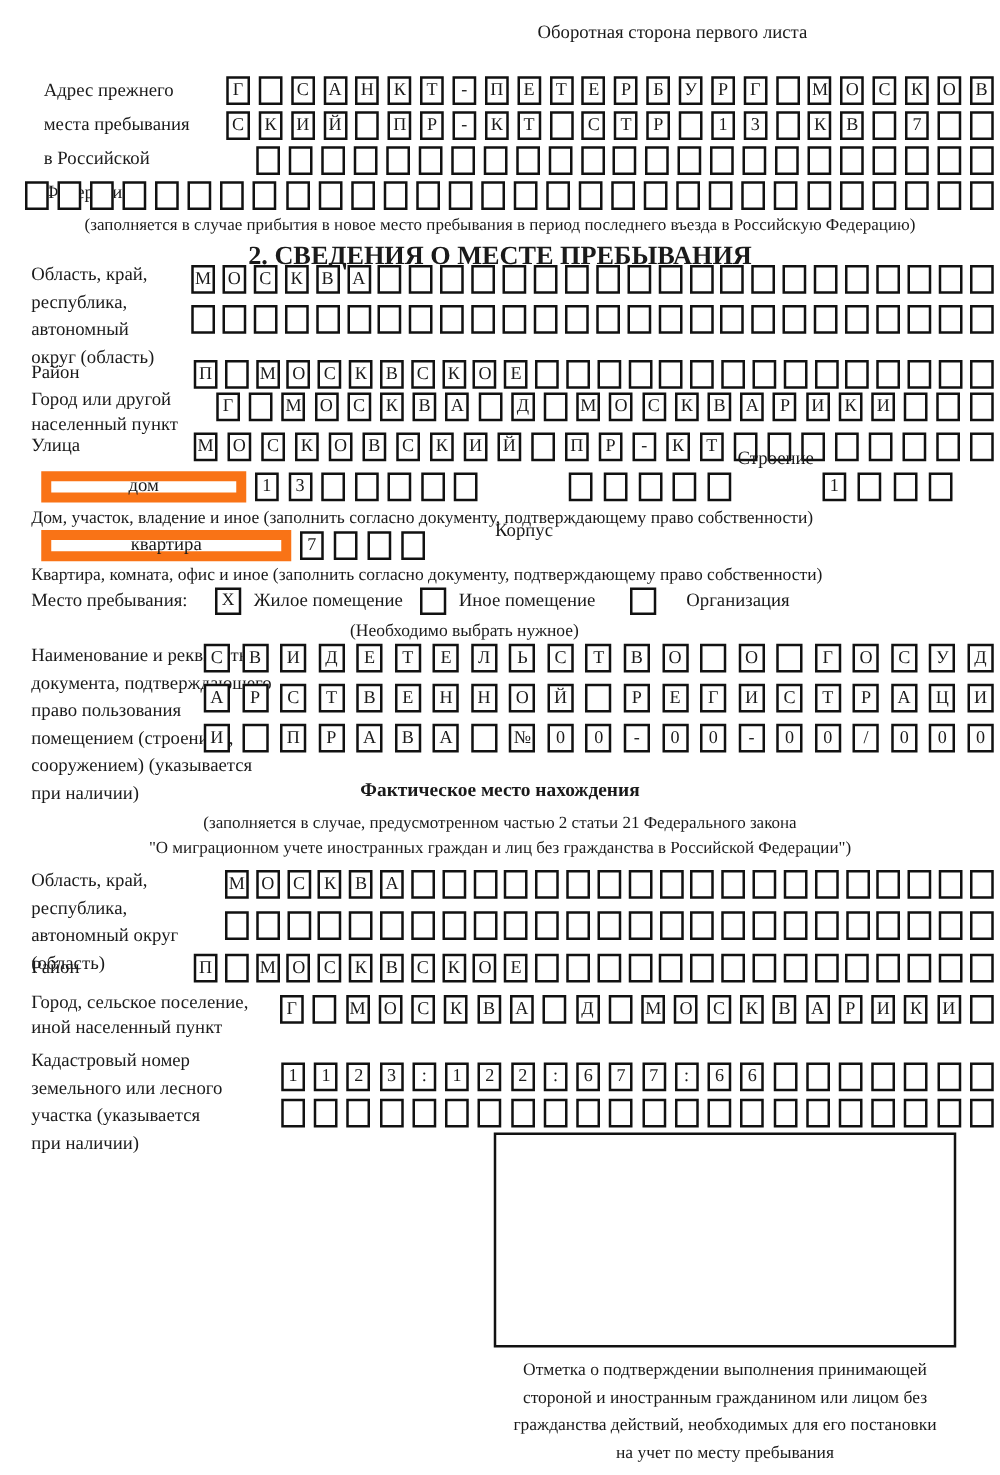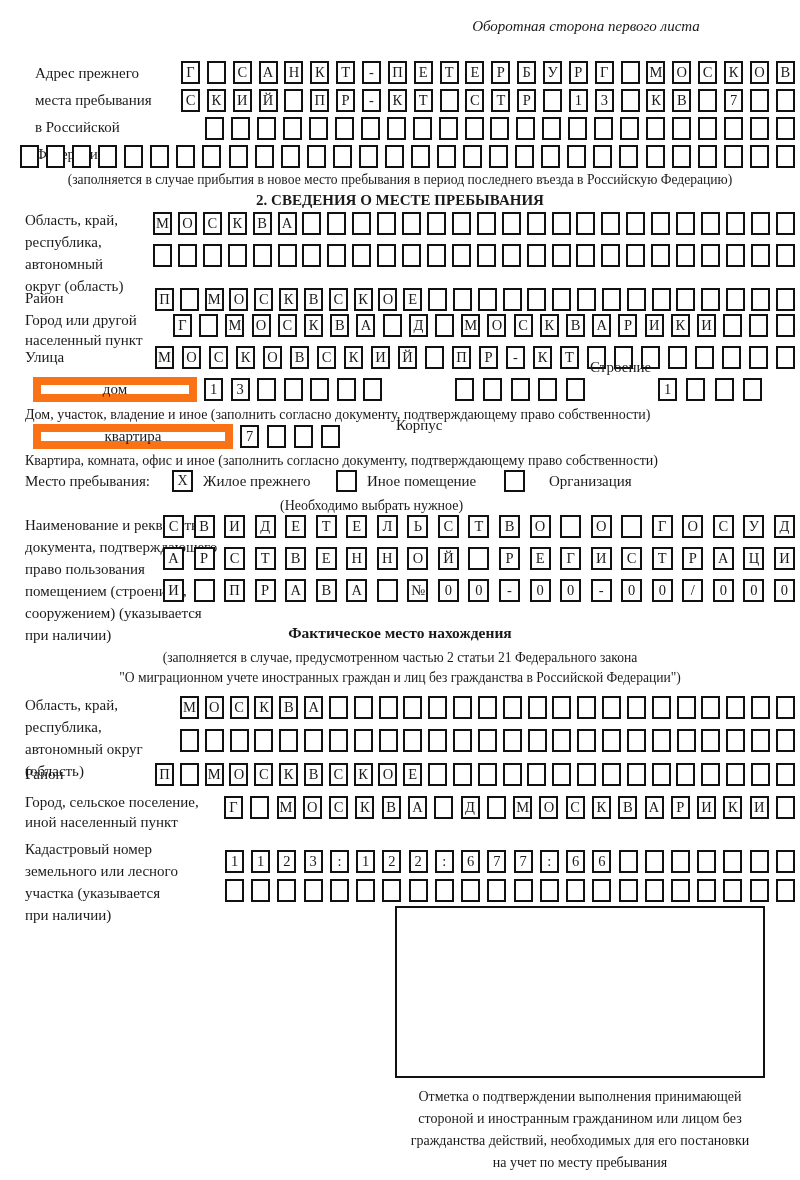--- a/index.html
+++ b/index.html
@@ -32,21 +32,21 @@
     width:21px; height:22px; border:2px solid #111; background:#fff;
     display:flex; align-items:center; justify-content:center; font-size:14px;
   }
   .stampbox { border:2px solid #111; background:#fff; }
 </style>
 </head>
 <body>
 
 <div id="page">
 
-  <div class="abs" style="left:430px; top:18px; width:312px; text-align:center;font-style:italic;">Оборотная сторона первого листа</div>
+  <div class="abs" style="left:430px; top:18px; width:312px; text-align:left;">Оборотная сторона первого листа</div>
 
   <div class="abs lines" style="left:35px; top:60px; width:140px; line-height:27px;">Адрес прежнего
 места пребывания
 в Российской
 Федерации</div>
   <div class="abs cellrow" style="left:181px; top:61px; width:614px;">
       <span class="cell">Г</span>
       <span class="cell"></span>
       <span class="cell">С</span>
       <span class="cell">А</span>
@@ -149,21 +149,21 @@
       <span class="cell"></span>
       <span class="cell"></span>
       <span class="cell"></span>
       <span class="cell"></span>
       <span class="cell"></span>
       <span class="cell"></span>
       <span class="cell"></span>
     </div>
   <div class="abs center small" style="left:0; top:172px; width:800px;">(заполняется в случае прибытия в новое место пребывания в период последнего въезда в Российскую Федерацию)</div>
 
-  <div class="abs center bold" style="left:0; top:192px; width:800px; font-size:15px;">2. СВЕДЕНИЯ О МЕСТЕ ПРЕБЫВАНИЯ</div>
+  <div class="abs center bold" style="left:0; top:192px; width:800px; font-size:21px;">2. СВЕДЕНИЯ О МЕСТЕ ПРЕБЫВАНИЯ</div>
 
   <div class="abs lines" style="left:25px; top:209px; width:140px;">Область, край,
 республика,
 автономный
 округ (область)</div>
   <div class="abs cellrow" style="left:153px; top:212px; width:642px;">
       <span class="cell">М</span>
       <span class="cell">О</span>
       <span class="cell">С</span>
       <span class="cell">К</span>
@@ -337,21 +337,21 @@
   <div class="abs cellrow" style="left:240px; top:425px; width:100px;">
       <span class="cell">7</span>
       <span class="cell"></span>
       <span class="cell"></span>
       <span class="cell"></span>
     </div>
   <div class="abs cap" style="left:25px; top:453px; width:770px;">Квартира, комната, офис и иное (заполнить согласно документу, подтверждающему право собственности)</div>
 
   <div class="abs" style="left:25px; top:473px;">Место пребывания:</div>
   <div class="abs checkbox" style="left:172px; top:470px;">X</div>
-  <div class="abs" style="left:203px; top:473px;">Жилое прежнего</div>
+  <div class="abs" style="left:203px; top:473px;">Жилое помещение</div>
   <div class="abs checkbox" style="left:336px; top:470px;"></div>
   <div class="abs" style="left:367px; top:473px;">Иное помещение</div>
   <div class="abs checkbox" style="left:504px; top:470px;"></div>
   <div class="abs" style="left:549px; top:473px;">Организация</div>
   <div class="abs cap" style="left:240px; top:498px;margin-left:40px;">(Необходимо выбрать нужное)</div>
 
   <div class="abs lines" style="left:25px; top:514px; width:230px;">Наименование и реквизиты
 документа, подтверждающего
 право пользования
 помещением (строением,

